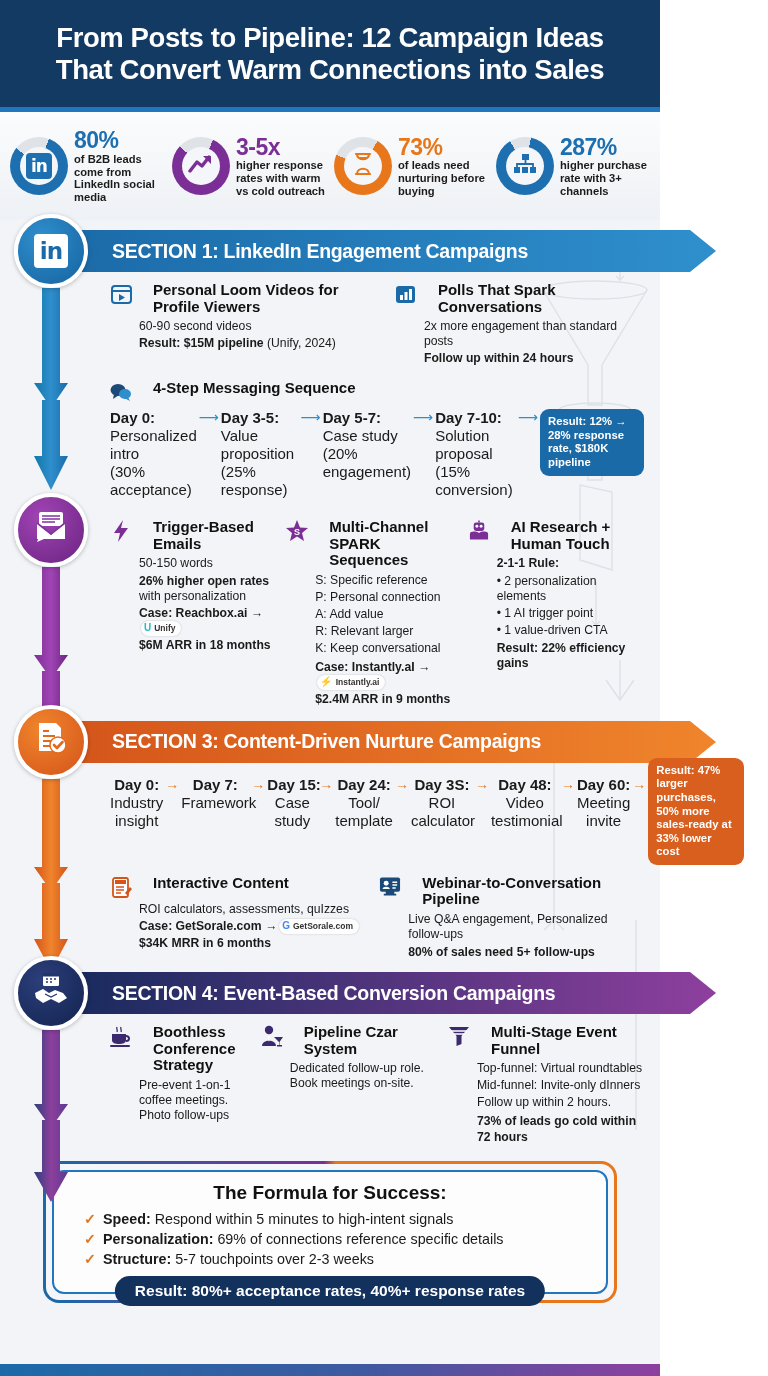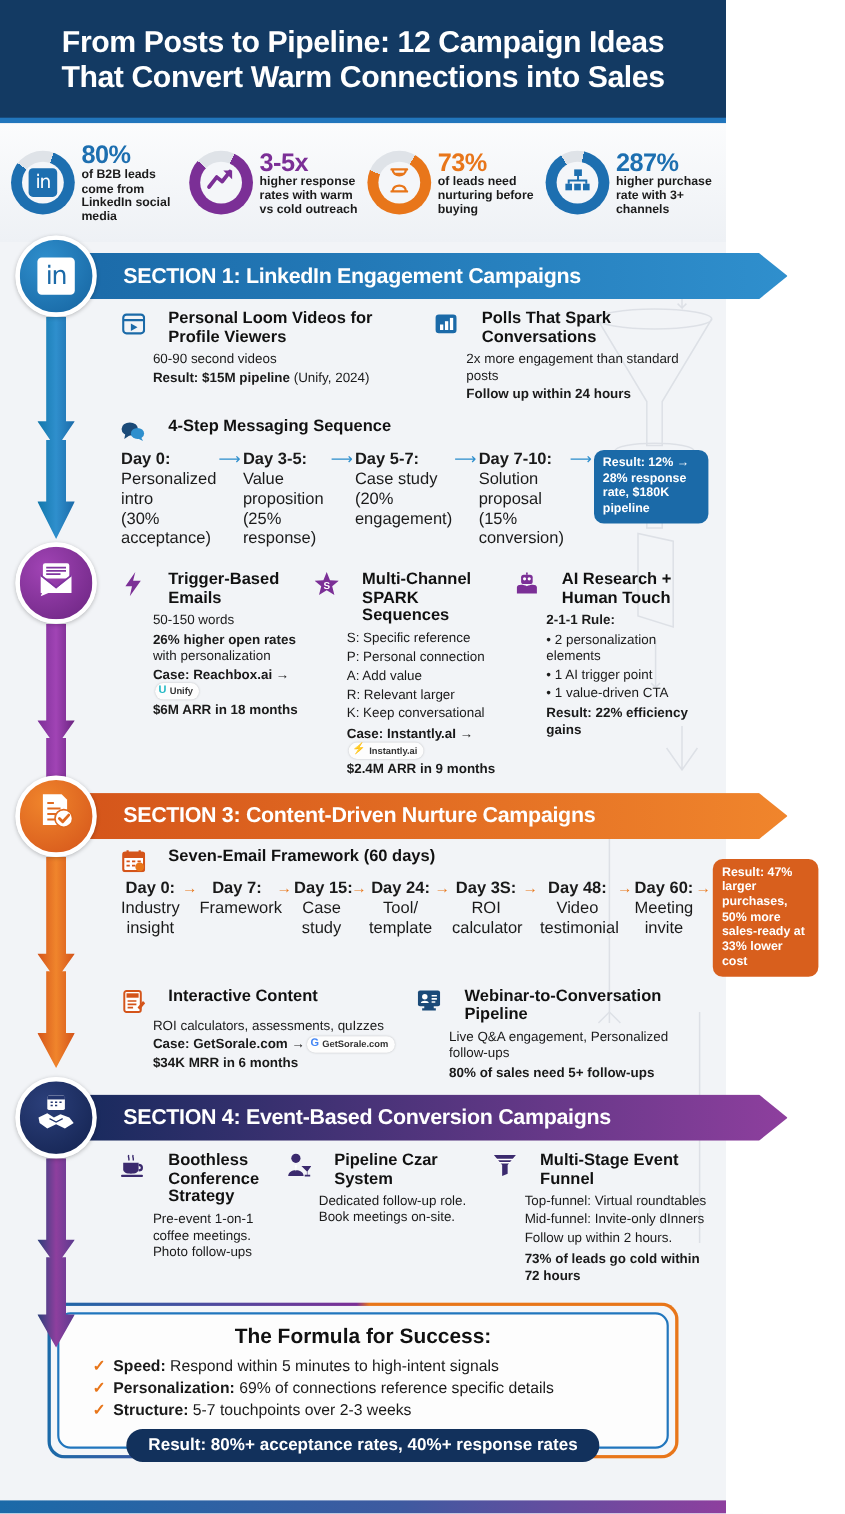--- a/index.html
+++ b/index.html
@@ -42,21 +42,21 @@
     position: absolute; inset: 10px; border-radius: 50%; background: #f4f6f9;
     display: flex; align-items: center; justify-content: center;
   }
   .ring .glyph { position: relative; z-index: 2; }
   .stat-txt { line-height: 1.08; }
   .stat-num { font-size: 23px; font-weight: bold; letter-spacing: -0.5px; }
   .stat-desc { font-size: 11.2px; font-weight: bold; color: #1b1b1b; line-height: 1.13; }
 
   
   .li-badge { width: 26px; height: 26px; border-radius: 4px; background: #1d6fb0;
-    color: #fff; font-weight: normal; font-size: 17px; display:flex; align-items:center;
+    color: #fff; font-weight: bold; font-size: 17px; display:flex; align-items:center;
     justify-content:center; font-family: "DejaVu Sans", sans-serif; letter-spacing:-1px;}
   .arrow-up { font-size: 24px; color: #7b2f96; line-height: 1; }
   .hourglass { font-size: 23px; color: #e8761a; line-height: 1; }
   .org { font-size: 22px; color: #1d6fb0; line-height: 1; }
 
   
   .section { position: relative; }
   .banner {
     position: relative; margin-left: 56px; height: 42px; display: flex; align-items: center;
     padding-left: 56px; color: #fff; font-size: 19.5px; font-weight: bold;
@@ -472,32 +472,20 @@
             <path d="M20 24 L23 27 L28.5 21" stroke="#e06a1f" stroke-width="2.6" fill="none" stroke-linecap="round" stroke-linejoin="round"></path>
           </svg>
       </span>
     </div>
     <div class="banner b3">
       <span>SECTION 3: Content-Driven Nurture Campaigns</span>
     </div>
 
     <div class="content" style="padding-top:8px;">
       <div>
-        <div class="card-head">
-          <span class="cicon">
-            <svg width="21" height="21" viewBox="0 0 21 21">
-                <rect x="1" y="3" width="19" height="17" rx="2" fill="#fff" stroke="#d4541a" stroke-width="2"></rect>
-                <rect x="1" y="3" width="19" height="5" fill="#d4541a"></rect>
-                <path d="M5 1 V5 M16 1 V5" stroke="#d4541a" stroke-width="2"></path>
-                <path d="M4 11 H7 M9 11 H12 M14 11 H17 M4 15 H7 M9 15 H12" stroke="#d4541a" stroke-width="1.6"></path>
-                <circle cx="16" cy="16" r="4" fill="#e8761a"></circle>
-              </svg>
-          </span>
-          <span class="ctitle">Seven-Email Framework (60 days)</span>
-        </div>
         <div class="timeline" style="margin-top:5px;text-align:center">
           <div class="tstep" style="width:58px">
             <div class="d">Day 0:</div>
             <div>Industry</div>
             <div>insight</div>
           </div>
           <span class="tarrow org">→</span>
           <div class="tstep" style="width:68px">
             <div class="d">Day 7:</div>
             <div>Framework</div>

